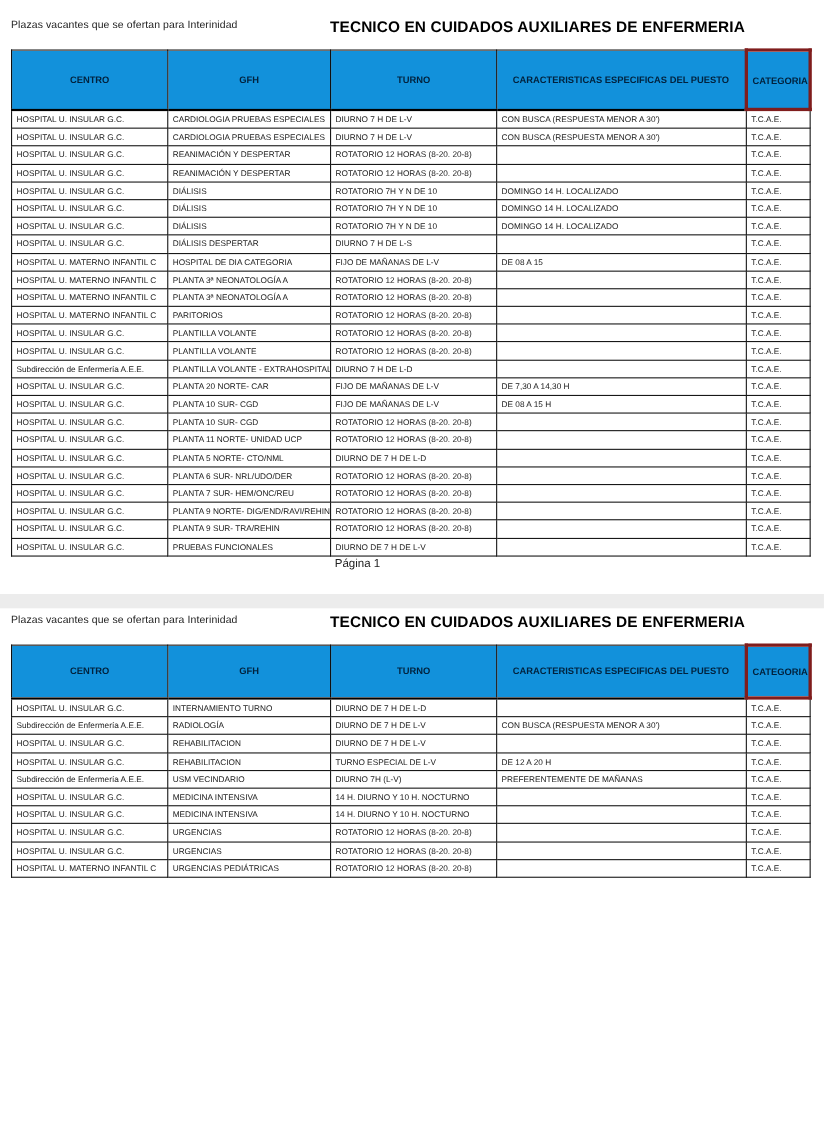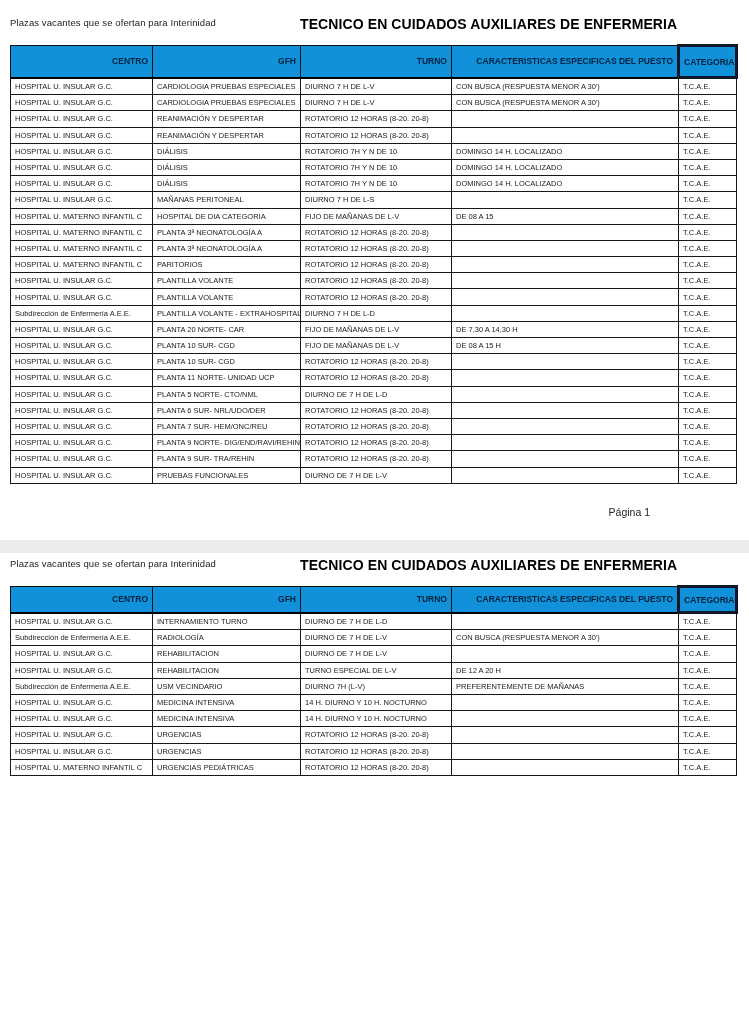--- a/index.html
+++ b/index.html
@@ -19,38 +19,38 @@
     position:absolute;left:290px;top:-1px;
     font-size:14px;font-weight:bold;color:#000;letter-spacing:.1px;
   }
   table.vac{
     position:absolute;left:10px;width:727px;
     border-collapse:collapse;table-layout:fixed;
   }
   table.vac th{
     background:var(--header-bg,#1291DB);
     color:#02223d;
-    font-size:8.5px;font-weight:bold;text-align:right;
-    padding:0 4px;vertical-align:middle;
+    font-size:8.5px;font-weight:bold;text-align:center;
+    padding:11px 4px;vertical-align:middle;
     border:1.5px solid #101010;
     border-bottom:2px solid #000;
     overflow:hidden;white-space:nowrap;
   }
   #table1 th{height:29px;}
   #table2 th{height:23px;}
-  table.vac th.cat-th{border:3px solid #0f172a;}
+  table.vac th.cat-th{border:3px solid #7f1d1d;}
   table.vac td{
     font-size:7.5px;color:#1a1a1a;
     padding:0 4px;height:15.2px;vertical-align:middle;
     border:1.5px solid #181818;
     overflow:hidden;white-space:nowrap;
   }
   .page-footer{
     position:absolute;left:0;width:650px;top:506px;
-    text-align:right;font-size:10.5px;color:#222;
+    text-align:center;font-size:10.5px;color:#222;
   }
   .page-separator{
     position:absolute;left:0;top:540px;width:749px;height:13px;
     background:var(--separator,#ececec);
   }
 </style>
 </head>
 <body style="--header-bg: #1291DB; --separator: #ececec;">
 
 <div>
@@ -122,21 +122,21 @@
         </tr>
         <tr>
           <td>HOSPITAL U. INSULAR G.C.</td>
           <td>DIÁLISIS</td>
           <td>ROTATORIO 7H Y N DE 10</td>
           <td>DOMINGO 14 H. LOCALIZADO</td>
           <td>T.C.A.E.</td>
         </tr>
         <tr>
           <td>HOSPITAL U. INSULAR G.C.</td>
-          <td>MAÑANAS PERITONEAL</td>
+          <td>DIÁLISIS DESPERTAR</td>
           <td>DIURNO 7 H  DE L-S</td>
           <td></td>
           <td>T.C.A.E.</td>
         </tr>
         <tr>
           <td>HOSPITAL U. MATERNO INFANTIL C</td>
           <td>HOSPITAL DE DIA CATEGORIA</td>
           <td>FIJO DE MAÑANAS DE L-V</td>
           <td>DE 08 A 15</td>
           <td>T.C.A.E.</td>

